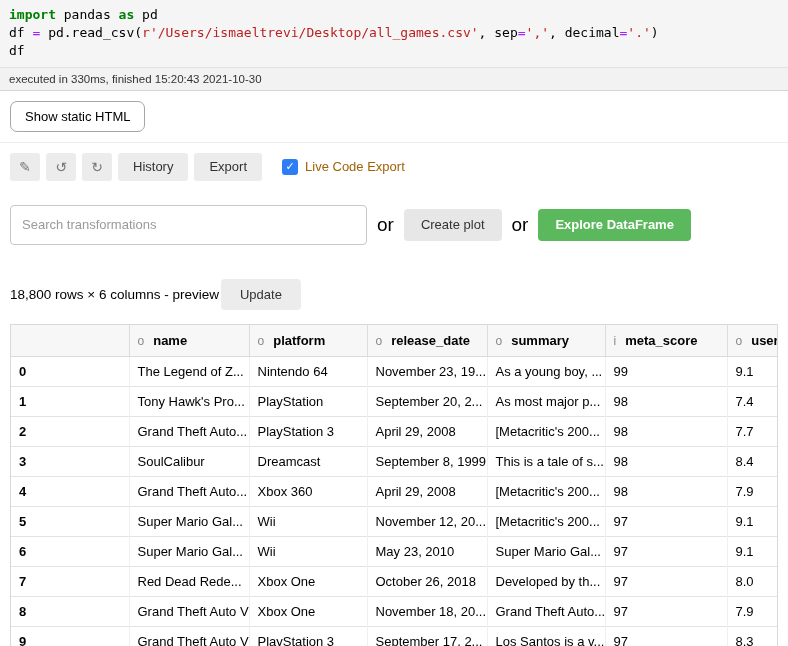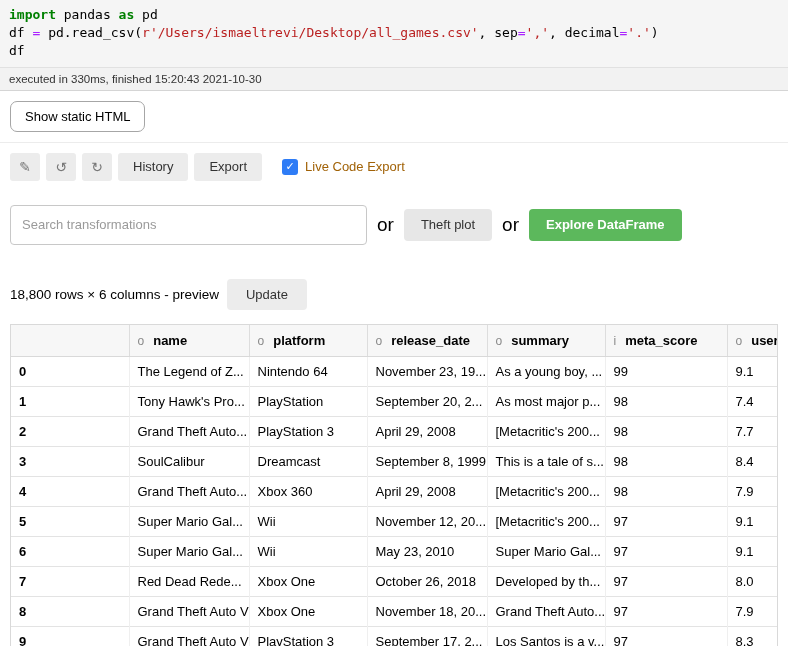--- a/index.html
+++ b/index.html
@@ -41,21 +41,21 @@
   .transform-bar{display:flex;align-items:center;gap:10px;margin-top:24px;}
   .search-input{width:357px;height:40px;border:1px solid #c8c8c8;border-radius:4px;padding:0 11px;
     font-size:13px;font-family:inherit;color:#333;outline:none;}
   .search-input::placeholder{color:#9a9a9a;}
   .or-label{font-size:19px;color:#000;}
   .btn-plot{background:#e7e7e7;border:none;border-radius:4px;height:32px;padding:0 17px;
     font-size:13px;color:#333;cursor:pointer;font-family:inherit;}
   .btn-explore{background:var(--accent-green);border:none;border-radius:4px;height:32px;padding:0 17px;
     font-size:13px;color:#fff;font-weight:bold;cursor:pointer;font-family:inherit;}
 
-  .preview-bar{display:flex;align-items:center;gap:8px;margin-top:34px;}
+  .preview-bar{display:flex;align-items:center;gap:2px;margin-top:34px;}
   .preview-text{font-size:13.5px;color:#000;}
   .dropdown{display:flex;align-items:center;justify-content:space-between;width:150px;height:31px;
     border:1px solid #b5b5b5;border-radius:4px;background:#fff;padding:0 10px;cursor:pointer;}
   .caret{font-size:9px;color:#444;margin-left:8px;}
   .btn-update{background:#ececec;border:none;border-radius:4px;height:31px;padding:0 19px;
     font-size:13px;color:#333;cursor:pointer;font-family:inherit;}
 
   .table-wrap{margin-top:14px;border:1px solid #d9d9d9;overflow:hidden;}
   table{border-collapse:collapse;table-layout:fixed;width:876px;font-size:13px;background:#fff;}
   thead th{background:#f7f7f7;text-align:left;font-weight:bold;padding:8px 8px;
@@ -94,21 +94,21 @@
       <div class="checkbox">
           <span>✓</span>
         </div>
       <span class="checkbox-label">Live Code Export</span>
     </div>
   </div>
 
   <div class="transform-bar">
     <input class="search-input" type="text" placeholder="Search transformations" style="">
     <span class="or-label">or</span>
-    <button class="btn-plot">Theft plot</button>
+    <button class="btn-plot">Create plot</button>
     <span class="or-label">or</span>
     <button class="btn-explore">Explore DataFrame</button>
   </div>
 
   <div class="preview-bar">
     <span class="preview-text">18,800 rows × 6 columns - preview</span>
     <button class="btn-update">Update</button>
   </div>
 
   <div class="table-wrap">

